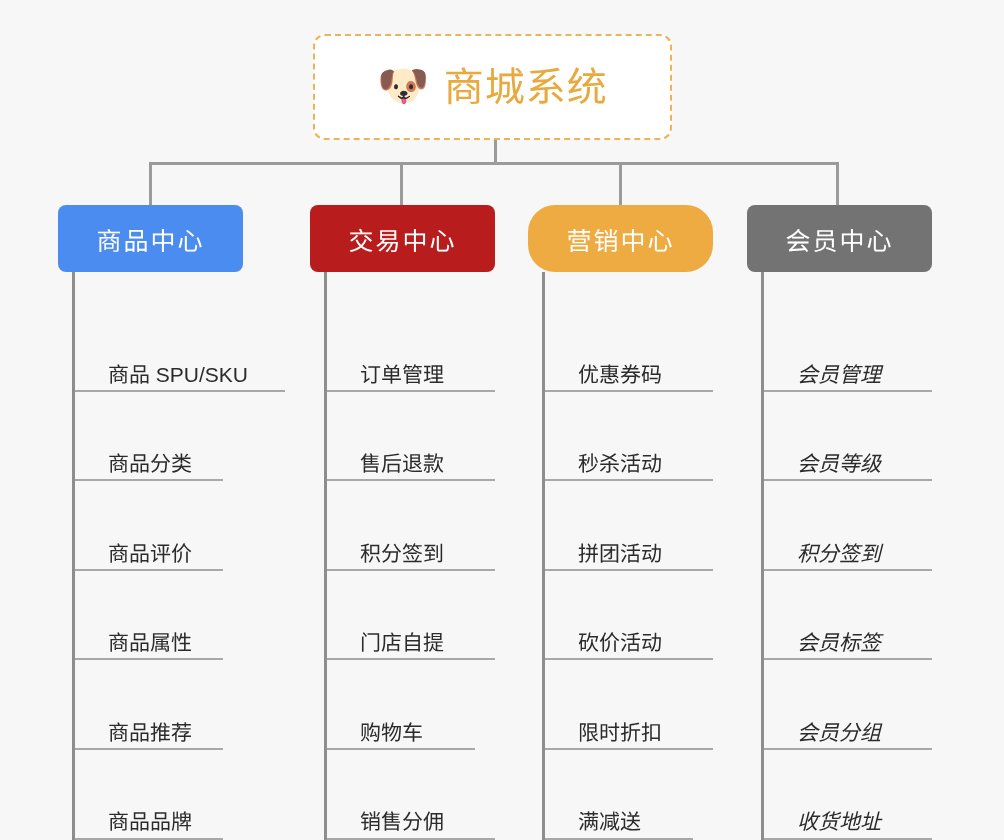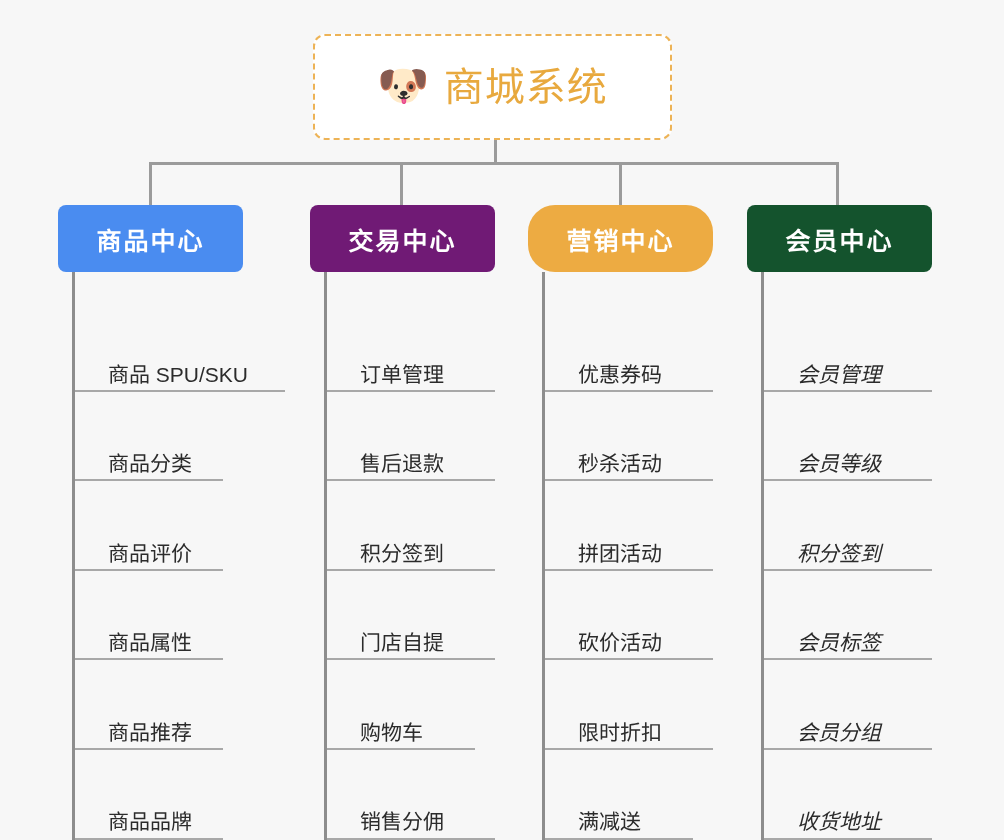--- a/index.html
+++ b/index.html
@@ -70,21 +70,20 @@
     width: 185px;
     height: 67px;
     border-radius: 8px;
     display: flex;
     align-items: center;
     justify-content: center;
     color: #ffffff;
     font-size: 25px;
     letter-spacing: 2px;
     white-space: nowrap;
-    font-weight: bold;
   }
 
   
   .branch-items {
     position: relative;
     margin-left: 14px;
     margin-top: 0;
     width: 171px;
     border-left: 3px solid #8b5cf6;
     padding-top: 30px;
@@ -156,21 +155,21 @@
       <div class="leaf w-md">
           <span class="leaf-label">商品推荐</span>
         </div>
       <div class="leaf w-md">
           <span class="leaf-label">商品品牌</span>
         </div>
     </div>
   </div>
 
   <div class="branch" style="left:310px;">
-    <div class="branch-header" style="background: #701a75;">
+    <div class="branch-header" style="background: #b91c1c;">
       <span>交易中心</span>
     </div>
     <div class="branch-items" style="border-left-color: rgb(141, 141, 141);">
       <div class="leaf w-lg">
           <span class="leaf-label">订单管理</span>
         </div>
       <div class="leaf w-lg">
           <span class="leaf-label">售后退款</span>
         </div>
       <div class="leaf w-lg">
@@ -208,21 +207,21 @@
       <div class="leaf w-lg">
           <span class="leaf-label">限时折扣</span>
         </div>
       <div class="leaf w-md">
           <span class="leaf-label">满减送</span>
         </div>
     </div>
   </div>
 
   <div class="branch" style="left:747px;">
-    <div class="branch-header" style="background: #14532d;">
+    <div class="branch-header" style="background: #737373;">
       <span>会员中心</span>
     </div>
     <div class="branch-items" style="border-left-color: rgb(141, 141, 141); font-style: italic;">
       <div class="leaf w-lg">
           <span class="leaf-label">会员管理</span>
         </div>
       <div class="leaf w-lg">
           <span class="leaf-label">会员等级</span>
         </div>
       <div class="leaf w-lg">

